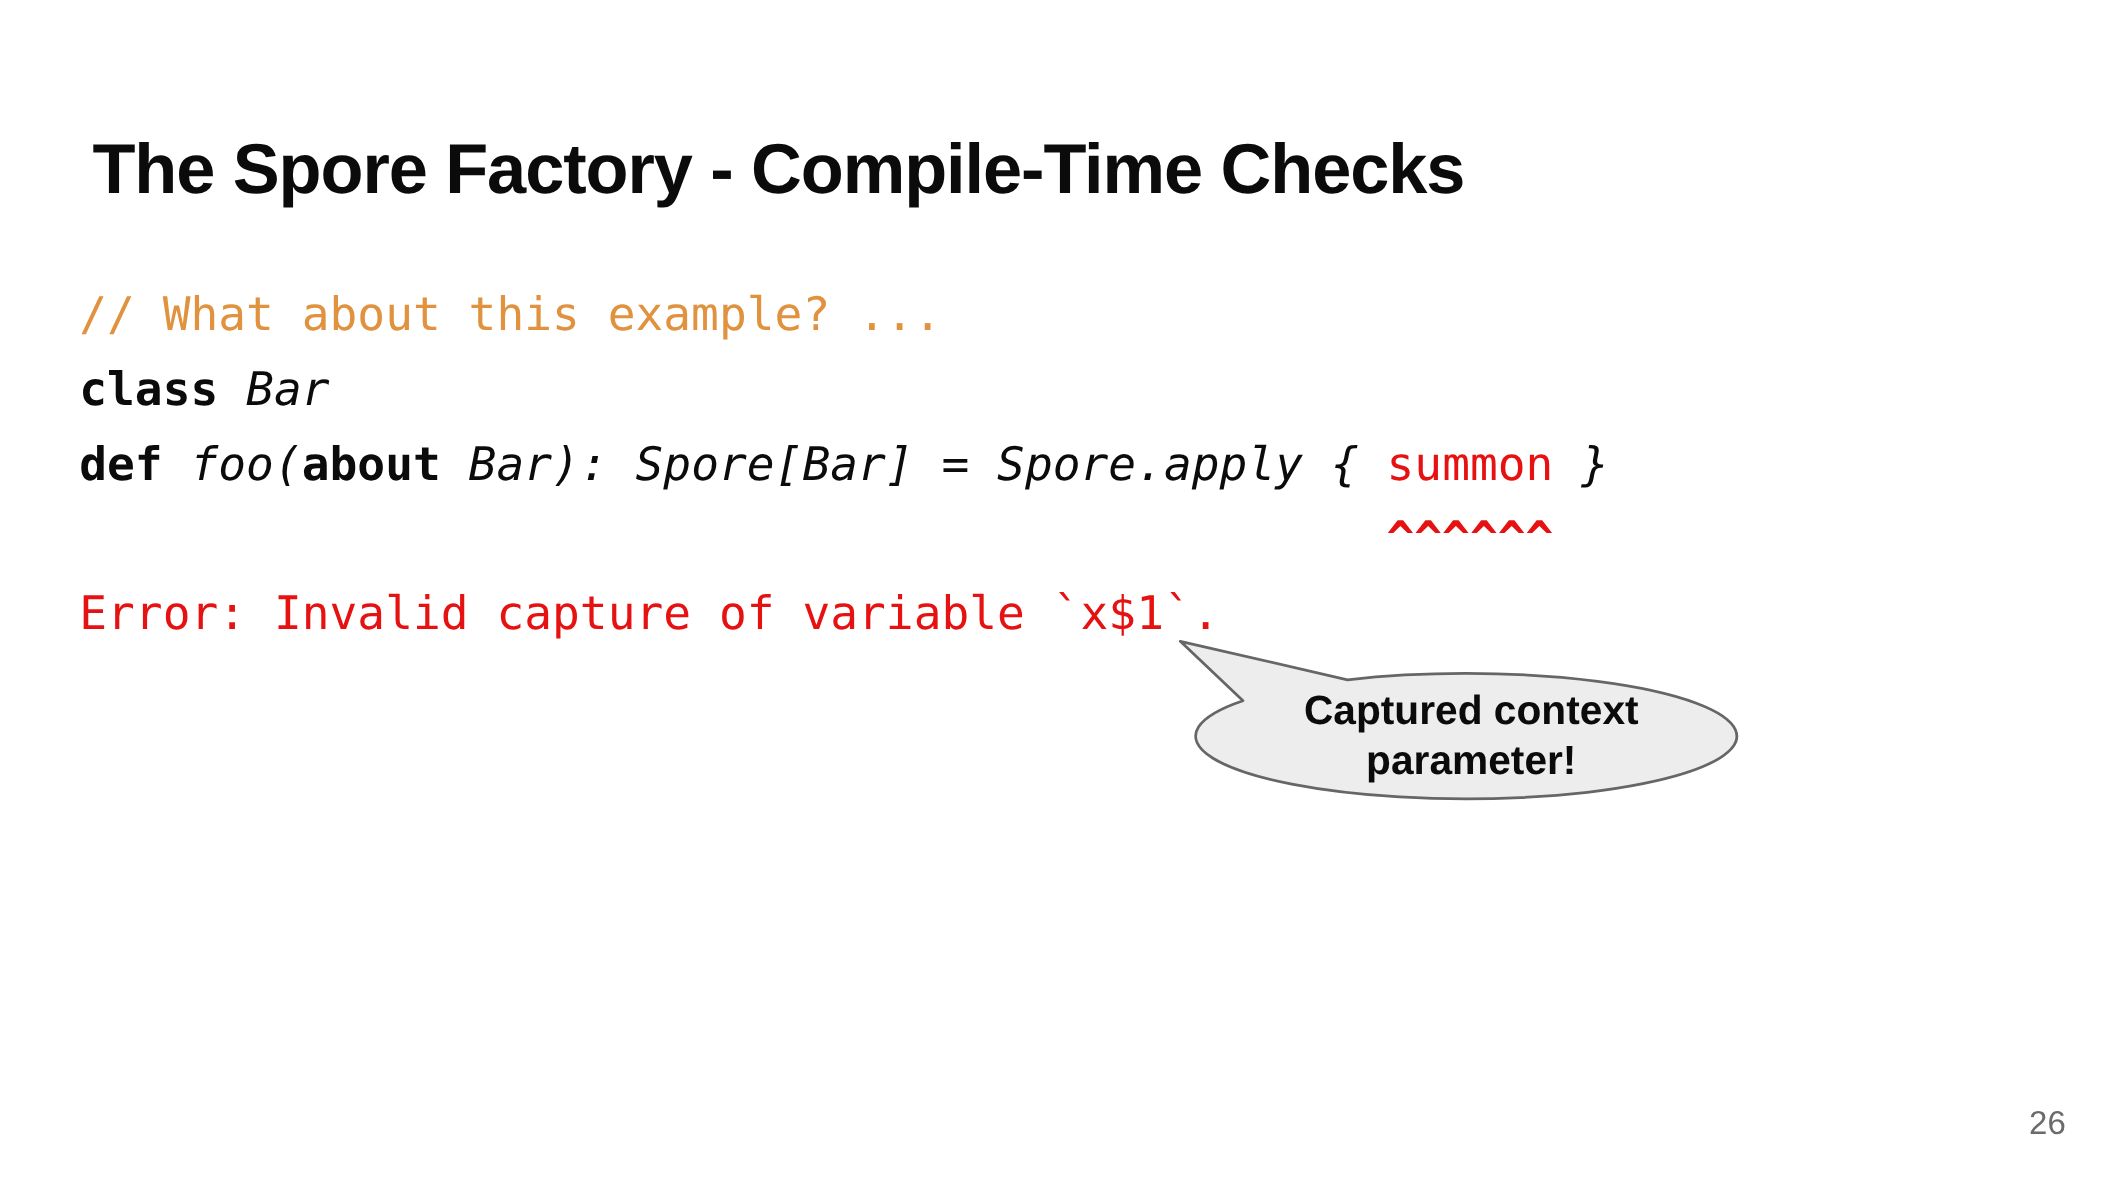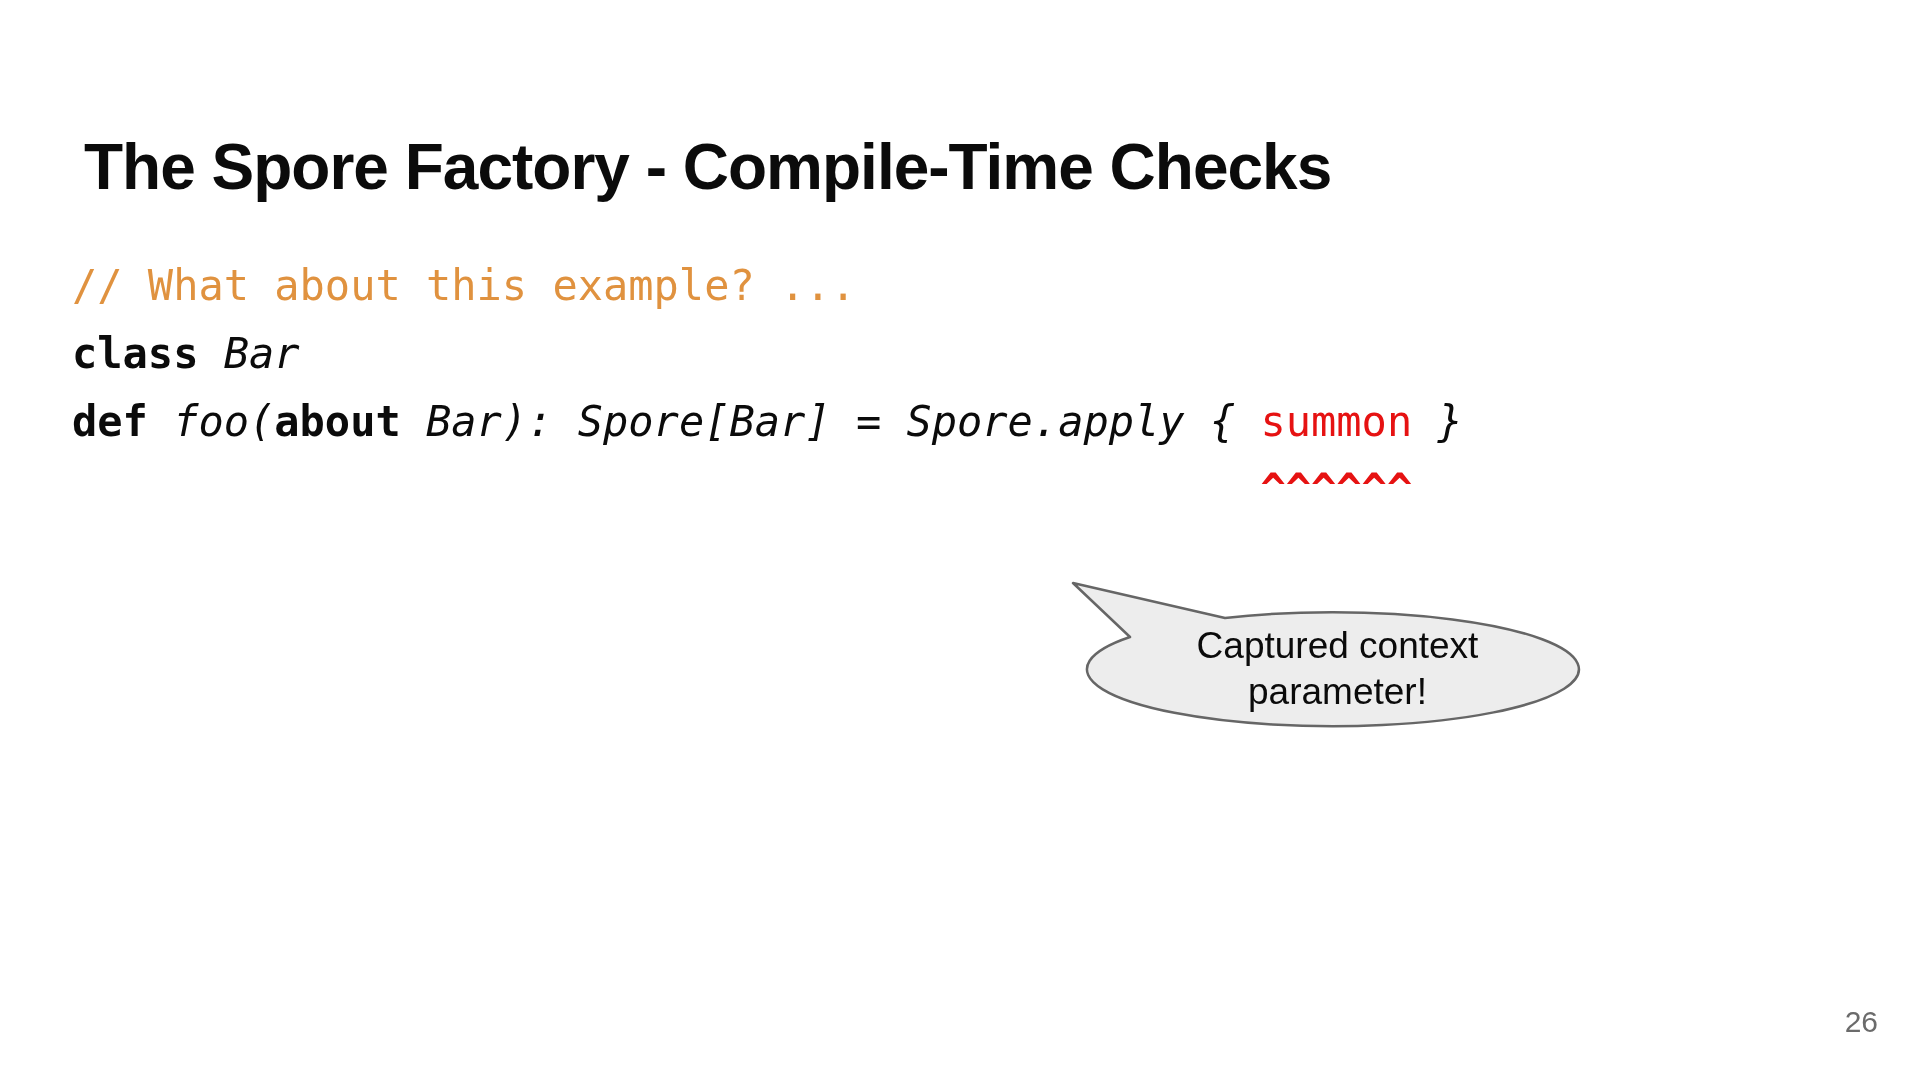--- a/index.html
+++ b/index.html
@@ -13,21 +13,20 @@
 
   .slide-title {
     position: absolute;
     left: 84px;
     top: 116px;
     font-size: 64px;
     font-weight: 700;
     letter-spacing: -1px;
     color: var(--text-black, #0b0b0b);
     white-space: nowrap;
-    margin-top: 14px;
   }
 
   .code-block {
     position: absolute;
     left: 72px;
     top: 252px;
     font-family: "DejaVu Sans Mono", monospace;
     font-size: 42px;
     line-height: 68px;
   }
@@ -52,20 +51,21 @@
     width: 475px;
     height: 110px;
     display: flex;
     flex-direction: column;
     align-items: center;
     justify-content: center;
     font-size: 37px;
     line-height: 46px;
     color: var(--text-black, #0b0b0b);
     text-align: right;
+    font-weight: bold;
   }
 
   .page-number {
     position: absolute;
     right: 42px;
     top: 1005px;
     font-size: 30px;
     color: var(--page-number-gray, #6b6b6b);
     text-align: center;
   }
@@ -73,20 +73,21 @@
 </head>
 <body style="--text-black: #0b0b0b; --comment-orange: #e0923f; --error-red: #e61212; --page-number-gray: #6b6b6b; --bubble-fill: #ededed; --bubble-stroke: #666666;">
 
 <div class="slide-title">The Spore Factory - Compile-Time Checks</div>
 
 <div class="code-block">
     <div class="code-line"><span class="seg-comment">// What about this example? ...</span></div>
     <div class="code-line"><span class="seg-keyword">class</span><span class="seg-plain"> Bar</span></div>
     <div class="code-line"><span class="seg-keyword">def</span><span class="seg-plain"> foo(</span><span class="seg-keyword">about</span><span class="seg-plain"> Bar): Spore[Bar] = Spore.apply { </span><span class="seg-error-bold">summon</span><span class="seg-plain"> }</span></div>
     <div class="code-line"><span class="seg-caret">                                               ^^^^^^</span></div>
+    <div class="code-line"><span class="seg-error">Error: Invalid capture of variable `x$1`.</span></div>
   </div>
 
 <svg class="bubble-svg" viewBox="0 0 1920 1080">
   <path d="M 1073 583 L 1225 618 A 246 57 0 1 1 1130 637 Z" fill="#ededed" stroke="#666666" stroke-width="2.5" stroke-linejoin="round"></path>
 </svg>
 
 <div class="speech-bubble-text">
     <div>Captured context</div>
     <div>parameter!</div>
   </div>

